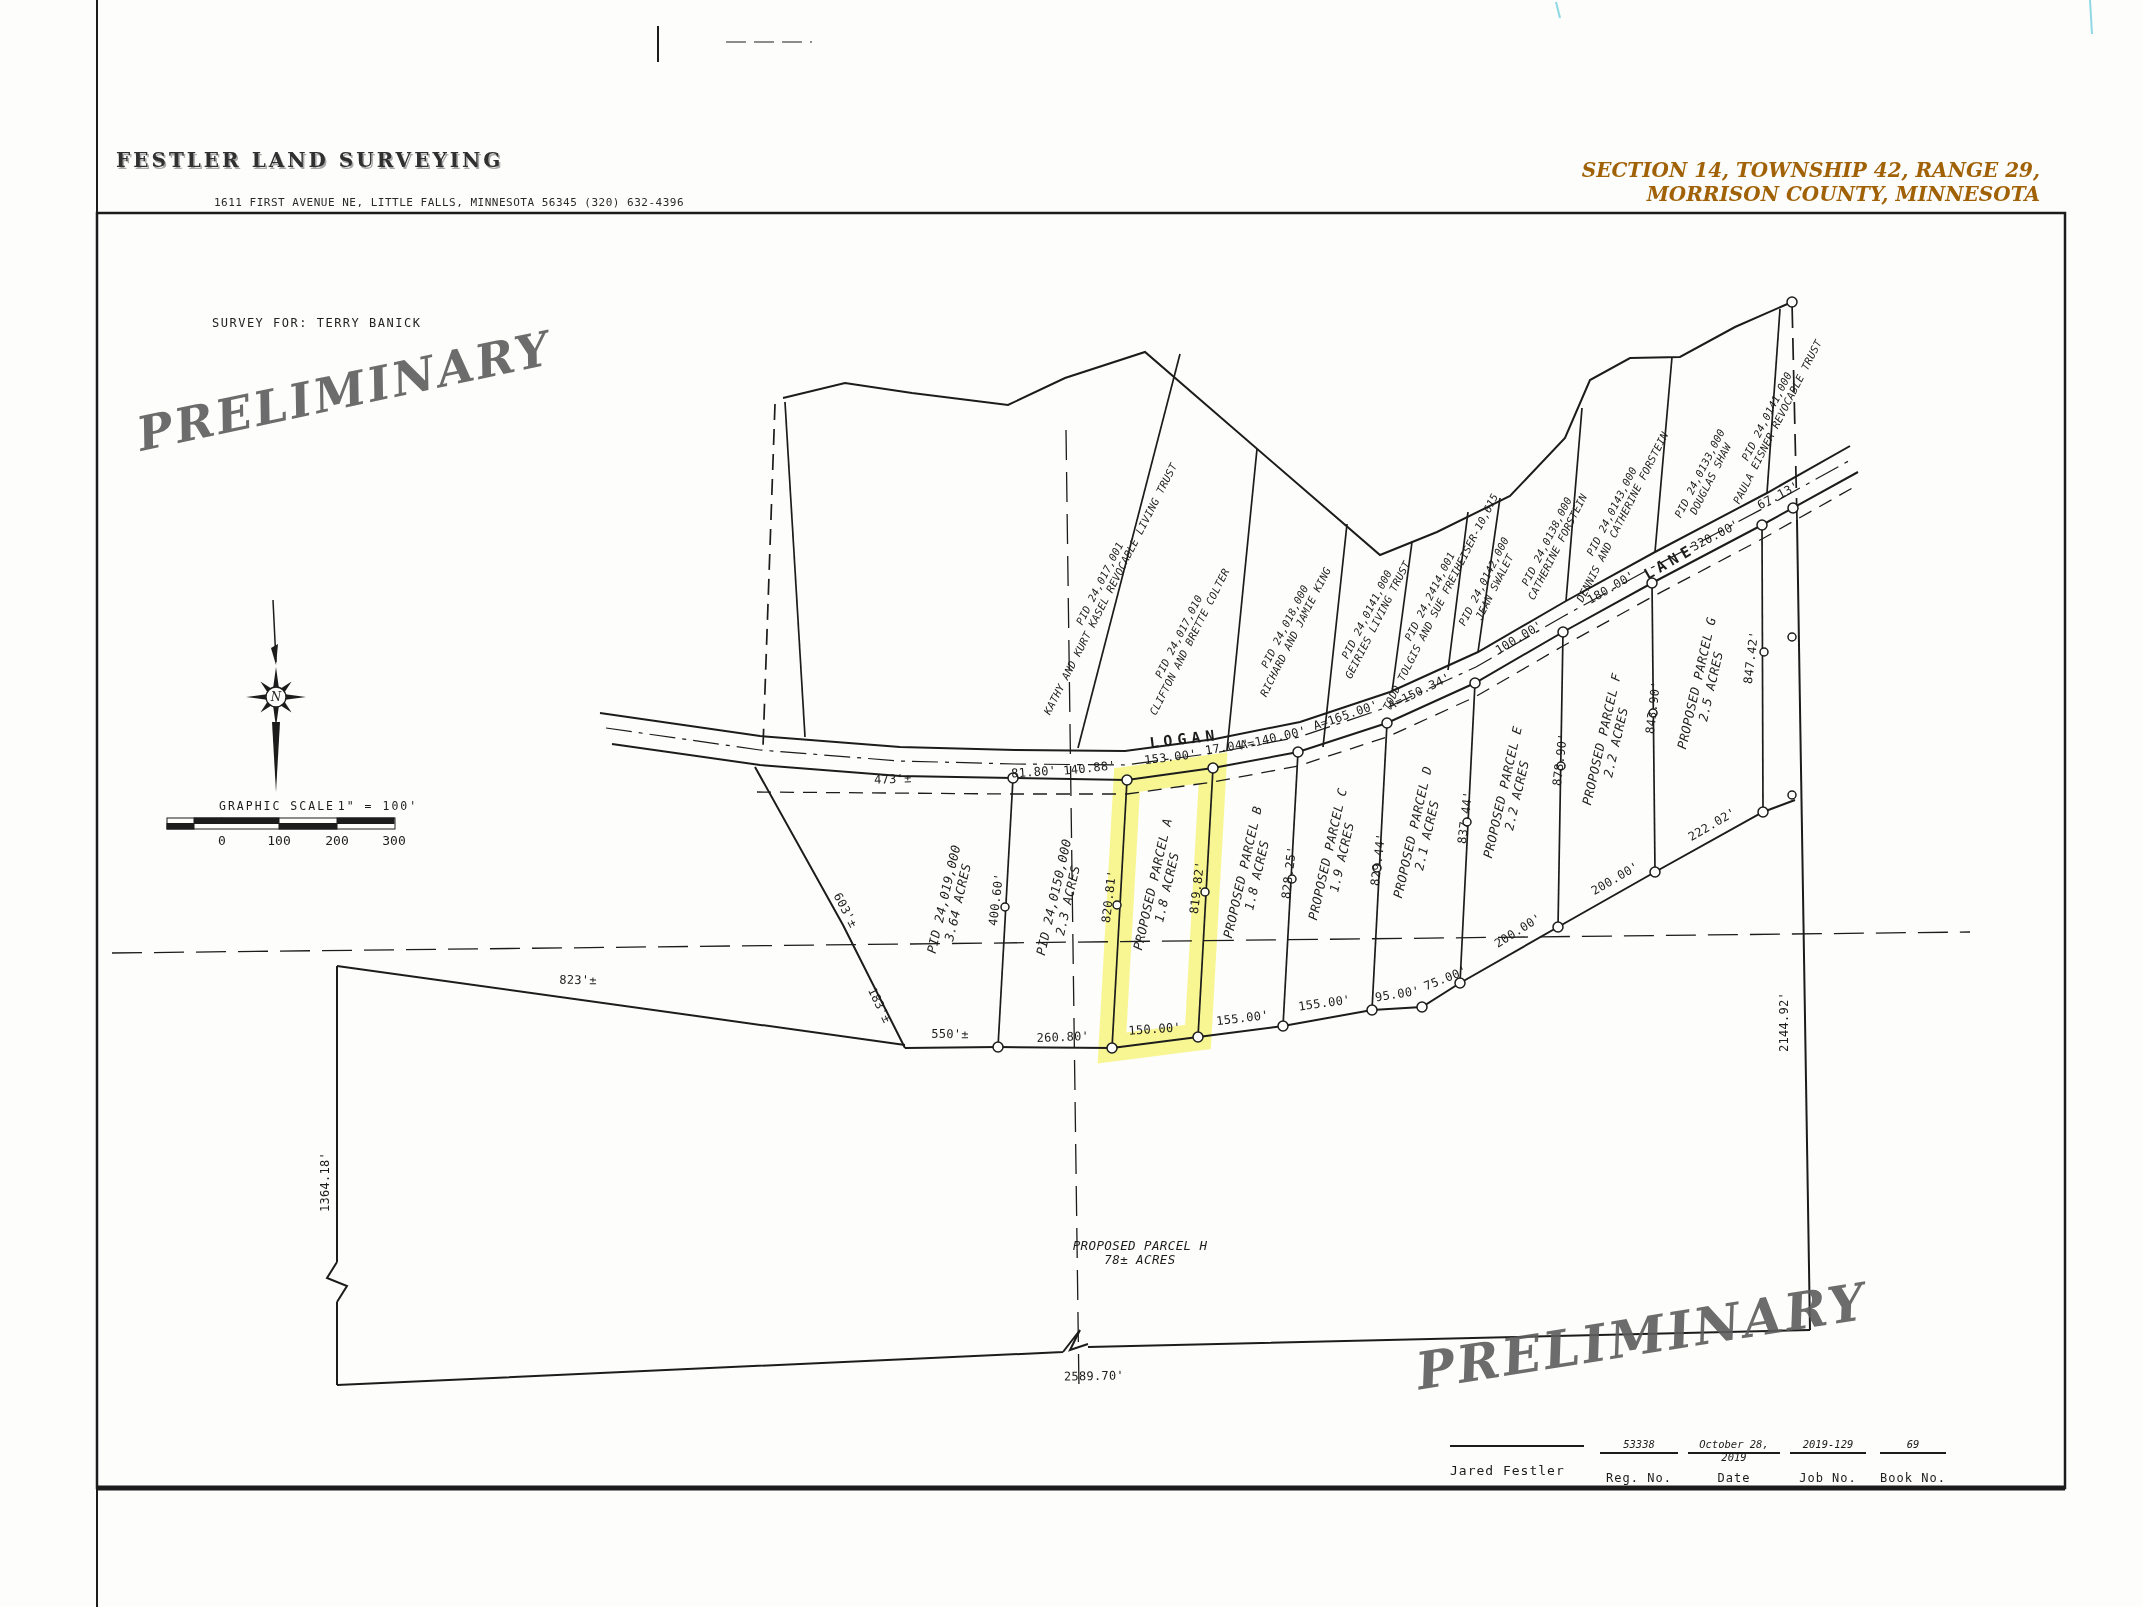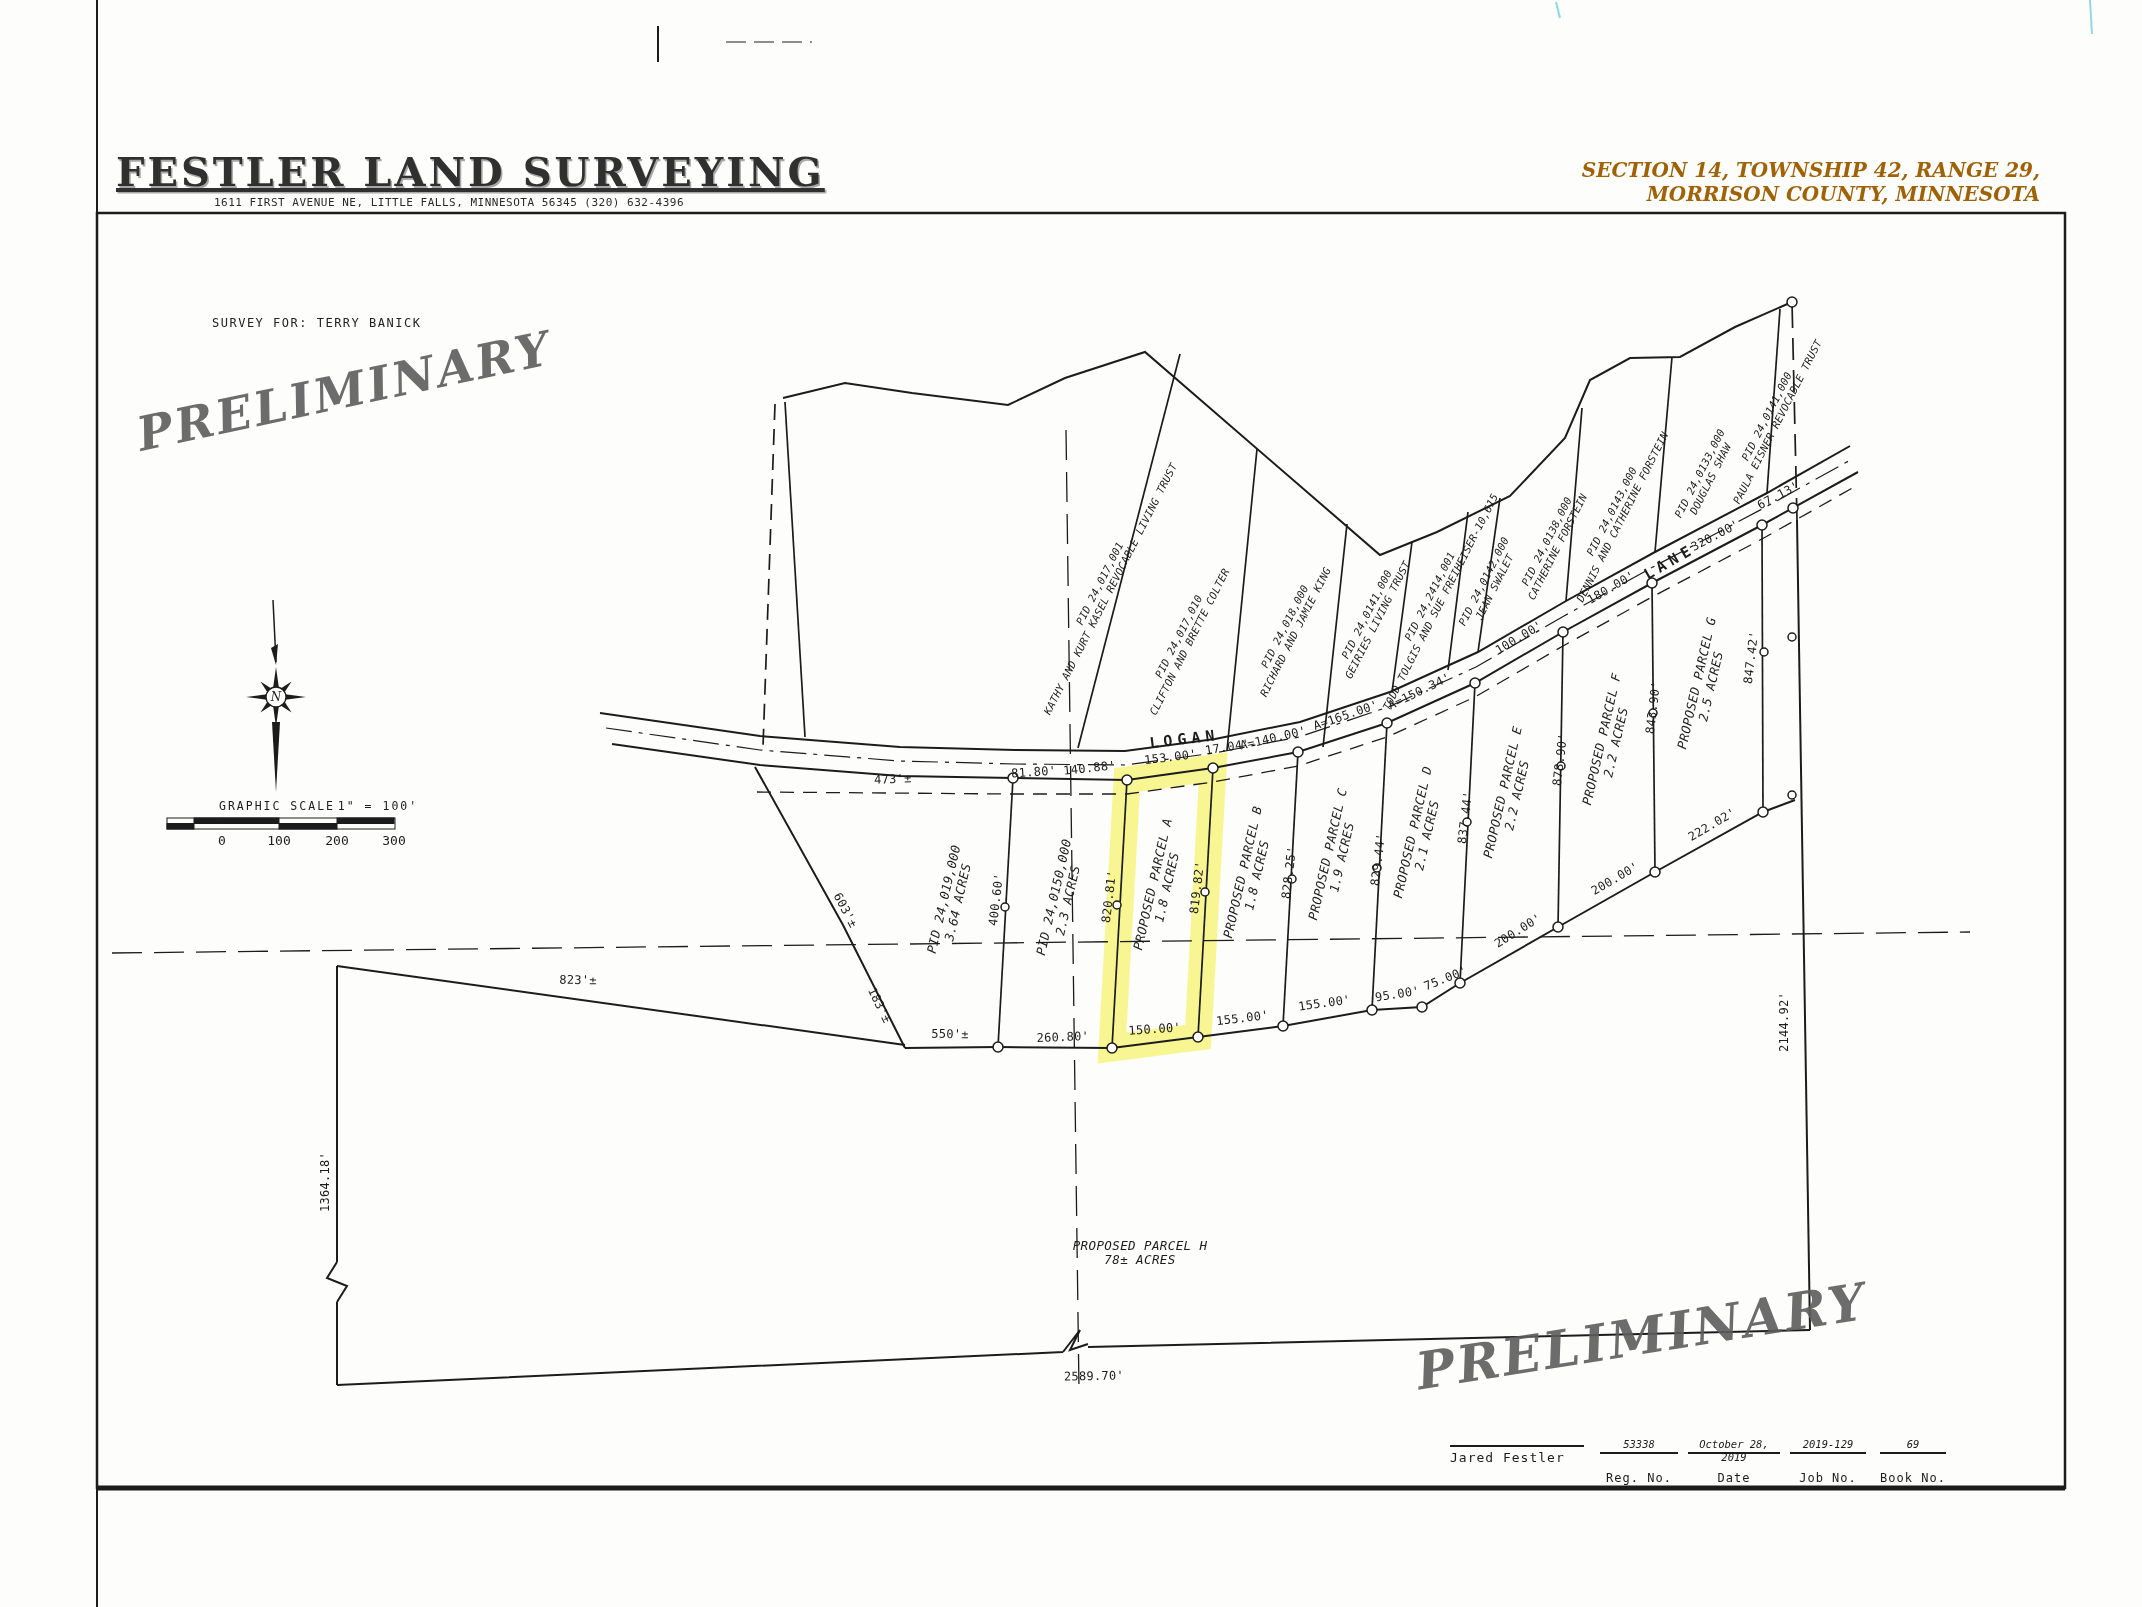--- a/index.html
+++ b/index.html
@@ -12,36 +12,36 @@
   .dim{font-size:12px;letter-spacing:.3px;}
   .parcel{font-size:12.5px;font-style:italic;letter-spacing:.4px;}
   .owner{font-size:10.5px;font-style:italic;letter-spacing:.2px;}
   .road{font-size:15px;letter-spacing:5px;font-weight:bold;}
   .scale-t{font-size:11.5px;letter-spacing:2px;text-anchor:middle;}
   .tick{font-size:13px;text-anchor:middle;}
   .north-n{font-size:12px;font-style:italic;font-family:"DejaVu Serif",serif;text-anchor:middle;}
   
   .abs{position:absolute;}
   #company{left:116px;top:148px;font-family:"DejaVu Serif",serif;font-weight:bold;
-           font-size:40px;letter-spacing:3px;color:#303030;text-shadow:1.5px 1.5px 0 #a8a8a8;text-decoration:underline;}
+           font-size:20px;letter-spacing:3px;color:#303030;text-shadow:1.5px 1.5px 0 #a8a8a8;}
   #address{left:214px;top:196px;font-size:11px;letter-spacing:.5px;color:#2a2a2a;}
   #location{left:1560px;top:158px;width:480px;text-align:right;font-family:"DejaVu Serif",serif;
             font-weight:bold;font-style:italic;font-size:20px;line-height:1.2;color:#a16207;}
   #survey-for{left:212px;top:316px;font-size:12px;letter-spacing:1.5px;color:#222;}
   .watermark{font-family:"DejaVu Serif",serif;font-weight:bold;font-style:italic;color:#5d5d5d;
              letter-spacing:3px;white-space:nowrap;}
   #wm1{left:132px;top:408px;font-size:47px;transform:rotate(-12deg);transform-origin:left top;opacity:.9;}
   #wm2{left:1412px;top:1342px;font-size:51px;transform:rotate(-9deg);transform-origin:left top;opacity:.9;}
   #cert{left:1636px;top:1392px;width:372px;font-size:10.5px;font-style:italic;line-height:1.25;
         letter-spacing:.2px;color:#262626;}
   .sigfield{position:absolute;text-align:center;font-size:10.5px;font-style:italic;}
   .sigval{height:13px;line-height:13px;border-bottom:2px solid #1c1c1c;padding:0 4px 1px 4px;}
   .siglab{font-size:12px;font-style:normal;padding-top:17px;letter-spacing:1px;}
   #sig-name{position:absolute;left:1450px;top:1445px;width:134px;font-size:13px;
-            border-top:2px solid #1c1c1c;padding-top:3px;text-align:left;letter-spacing:1px;}
+            border-top:2px solid #1c1c1c;padding-top:16px;text-align:left;letter-spacing:1px;}
 </style>
 </head>
 <body>
 
 <div id="page">
 
   <svg width="2142" height="1607" viewBox="0 0 2142 1607">
 
     <polygon points="1127,780 1213,768 1198,1037 1112,1048" fill="none" stroke="#f5f250" stroke-opacity="0.62" stroke-width="27"></polygon>
 

